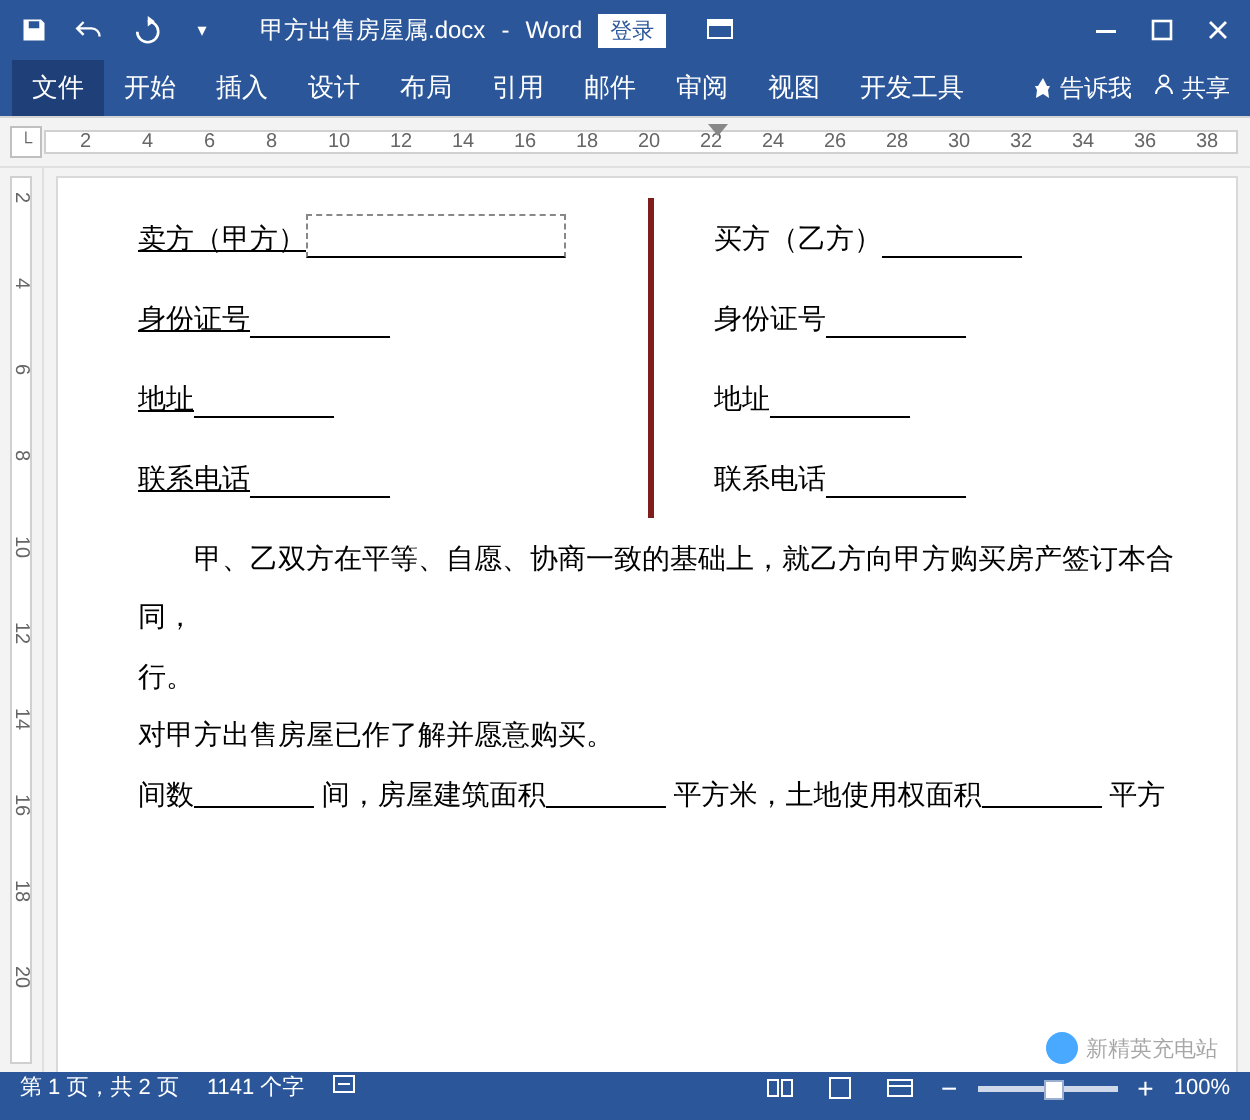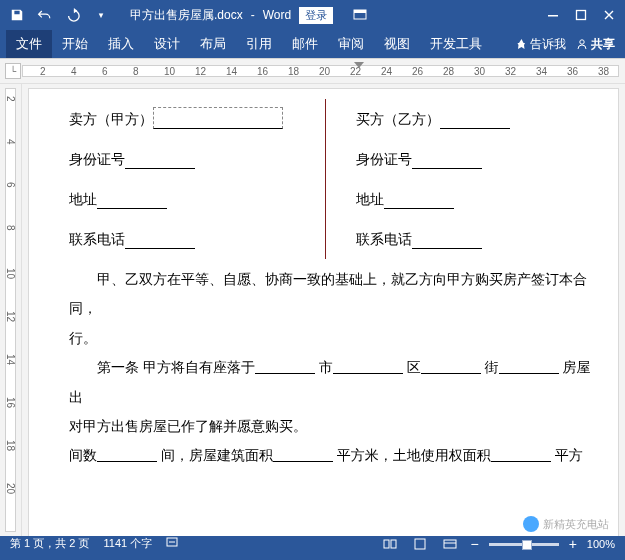--- a/index.html
+++ b/index.html
@@ -12,38 +12,38 @@
   .titlebar .doctitle { flex: 0 0 auto; margin: 0 12px; display: flex; align-items: center; gap: 8px; }
   .titlebar .login-btn { background: #fff; color: #2b579a; padding: 1px 6px; font-size: 11px; }
   .titlebar .spacer { flex: 1; }
   .titlebar .wincontrols { display: flex; gap: 16px; padding: 0 10px; align-items: center; }
   
   .ribbon { height: 28px; background: #2b579a; display: flex; align-items: stretch; font-size: 13px; color: #fff; padding-left: 6px; }
   .ribbon .tab { padding: 5px 10px; cursor: default; }
   .ribbon .tab.file { background: #1e3f77; }
   .ribbon .right { margin-left: auto; display: flex; align-items: center; gap: 10px; padding-right: 10px; font-size: 12px; }
   .ribbon .right .tell { display: flex; align-items: center; gap: 3px; }
-  .ribbon .right .share { display: flex; align-items: center; gap: 3px; font-weight: bold; }
+  .ribbon .right .share { display: flex; align-items: flex-start; gap: 3px; }
   
   .ruler-area { height: 26px; background: #f3f3f3; border-top: 1px solid #d4d4d4; border-bottom: 1px solid #e0e0e0; display: flex; align-items: center; font-size: 10px; color: #666; position: relative; }
   .ruler-area .tabchar { width: 16px; height: 16px; border: 1px solid #c0c0c0; background: #fff; margin-left: 5px; display: flex; align-items: center; justify-content: center; font-size: 9px; }
   .ruler-ticks { position: absolute; left: 22px; right: 0; top: 0; bottom: 0; display: flex; align-items: center; }
   .ruler-inner { position: absolute; left: 22px; right: 6px; top: 6px; bottom: 6px; background: #fff; border: 1px solid #d0d0d0; }
   .ruler-ticks span { position: absolute; top: 50%; transform: translateY(-50%); font-size: 10px; }
   .ruler-indent { position: absolute; top: 3px; left: 354px; width: 0; height: 0; border-left: 5px solid transparent; border-right: 5px solid transparent; border-top: 6px solid #888; }
   
   .docwrap { flex: 1; display: flex; overflow: hidden; background: #f3f3f3; }
   .vruler { width: 22px; background: #f3f3f3; border-right: 1px solid #e0e0e0; position: relative; font-size: 10px; color: #666; }
   .vruler .bg { position: absolute; left: 5px; right: 5px; top: 4px; bottom: 4px; background: #fff; border: 1px solid #d0d0d0; }
   .vruler span { position: absolute; left: 50%; transform: translateX(-50%); }
   .docscroll { flex: 1; overflow: hidden; position: relative; }
   .page { background: #fff; margin: 4px 6px; padding: 10px 26px 0 40px; height: 100%; font-size: 14px; color: #000; font-family: "SimSun", serif; line-height: 2.6; position: relative; border: 1px solid #d9d9d9; }
   .cols { display: flex; gap: 0; margin-bottom: 6px; }
   .col { flex: 1; }
-  .col.left { border-right: 1px solid #7f1d1d; padding-right: 20px; }
+  .col.left { border-right: 3px solid #7f1d1d; padding-right: 20px; text-decoration: underline; }
   .col.right { padding-left: 30px; }
   .field-row { display: flex; align-items: center; height: 40px; }
   .field-row .ul { display: inline-block; border-bottom: 1px solid #000; min-width: 60px; height: 20px; }
   .field-row.editing .ul { border: 1px dashed #888; border-bottom: 1px solid #000; height: 22px; margin-top: -2px; }
   .body-text { font-size: 14px; line-height: 2.1; }
   .body-text p { text-indent: 2em; margin: 0; }
   .body-text .uline { display: inline-block; border-bottom: 1px solid #000; height: 14px; vertical-align: -2px; }
   
   .status { height: 24px; background: #2b579a; color: #fff; display: flex; align-items: flex-start; font-size: 11px; padding: 0 10px; gap: 14px; }
   .status .right { margin-left: auto; display: flex; align-items: center; gap: 10px; }
@@ -221,27 +221,20 @@
             <div class="field-row">
               <span>联系电话</span>
               <span class="ul" style="width:70px"></span>
             </div>
           </div>
         </div>
 
         <div class="body-text">
           <p><span>甲、乙双方在平等、自愿、协商一致的基础上，就乙方向甲方购买房产签订本合同，</span></p>
           <p style="text-indent:0"><span>行。</span></p>
-          <p>
-            <span>第一条  甲方将自有座落于</span><span class="uline" style="width:60px"></span>
-            <span>市</span><span class="uline" style="width:70px"></span>
-            <span>区</span><span class="uline" style="width:60px"></span>
-            <span>街</span><span class="uline" style="width:60px"></span>
-            <span>房屋出</span>
-          </p>
           <p style="text-indent:0"><span>对甲方出售房屋已作了解并愿意购买。</span></p>
           <p style="text-indent:0">
             <span>间数</span><span class="uline" style="width:60px"></span>
             <span>间，房屋建筑面积</span><span class="uline" style="width:60px"></span>
             <span>平方米，土地使用权面积</span><span class="uline" style="width:60px"></span>
             <span>平方</span>
           </p>
         </div>
 
       </div>

